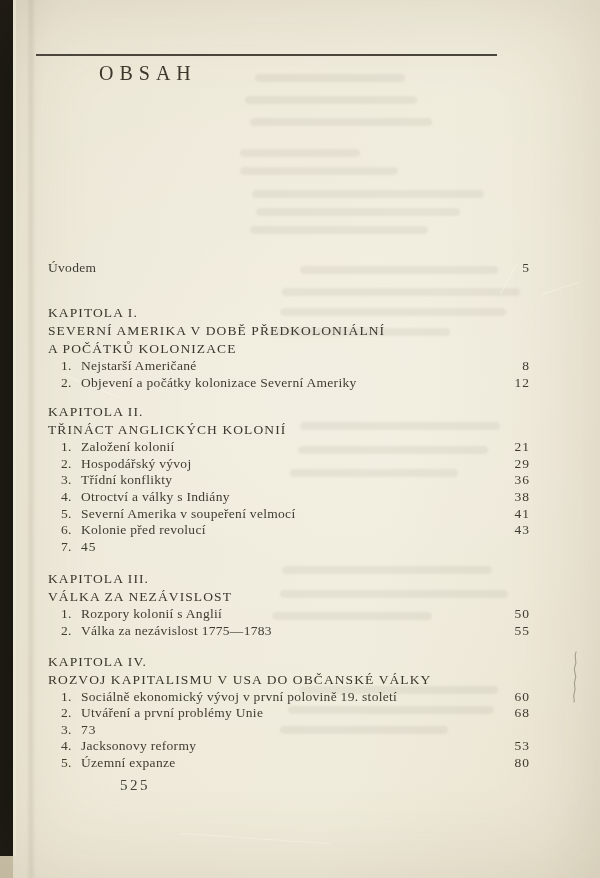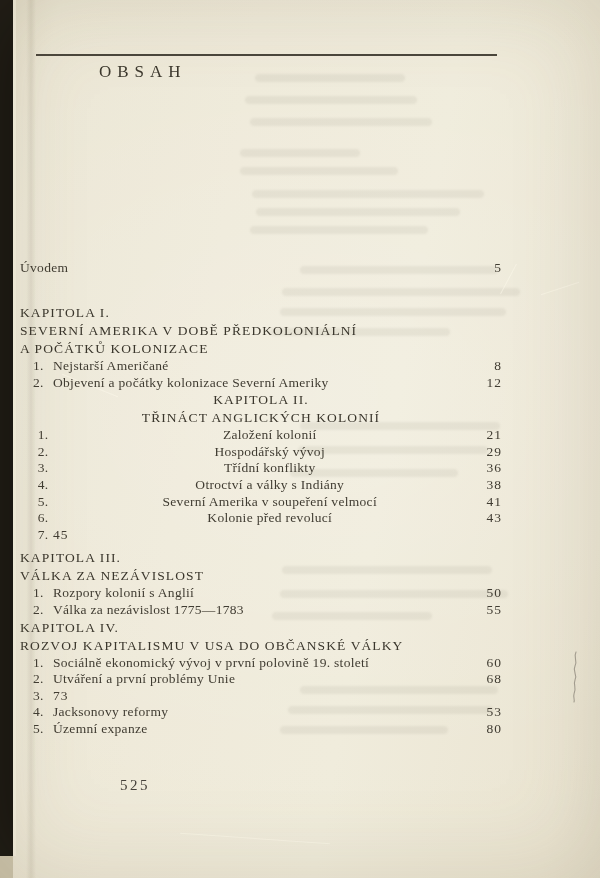--- a/index.html
+++ b/index.html
@@ -18,29 +18,29 @@
   .spine { position:absolute; left:0; top:0; width:13px; height:856px; background:#14120e; }
   .spine-b { position:absolute; left:0; top:856px; width:13px; height:22px; background:#cdc5ad; }
   .spine-edge { position:absolute; left:13px; top:0; width:3px; height:856px; background:#f6f1e1; opacity:.75; }
   .fold { position:absolute; left:26px; top:0; width:10px; height:878px;
     background:linear-gradient(90deg, rgba(0,0,0,0) 0%, rgba(90,80,55,0.10) 50%, rgba(0,0,0,0) 100%); }
 
   .rule { position:absolute; left:36px; top:54px; width:461px; height:2px; background:#4a463c; }
 
   .obsah {
     position:absolute; left:99px; top:62px;
-    font-size:17px; letter-spacing:6px; color:#3c382e;
+    font-size:20px; letter-spacing:6px; color:#3c382e;
   }
 
-  .toc { position:absolute; left:20px; top:259px; width:482px; font-size:13.5px; }
+  .toc { position:absolute; left:48px; top:259px; width:482px; font-size:13.5px; }
   .row { display:flex; justify-content:space-between; line-height:17px; letter-spacing:.3px; }
   .chapter-block:nth-child(1) { margin-top:28px; }
-  .chapter-block:nth-child(2) { margin-top:0;text-align:center;  }
-  .chapter-block:nth-child(3) { margin-top:6px; }
-  .chapter-block:nth-child(4) { margin-top:0; }
+  .chapter-block:nth-child(2) { margin-top:12px;  }
+  .chapter-block:nth-child(3) { margin-top:15px; }
+  .chapter-block:nth-child(4) { margin-top:13px; }
   .heading-line { line-height:18px; letter-spacing:1.1px; color:#3a362c; }
   .item { display:flex; line-height:16.6px; padding-left:13px; letter-spacing:.3px; }
   .item .num { flex:none; width:20px; }
   .item .t   { flex:1; }
   .pg { flex:none; letter-spacing:1px; }
 
   .folio { position:absolute; left:120px; top:777px; font-size:15px; letter-spacing:2.5px; color:#45413а; color:#45413a; }
 
   .ghost { position:absolute; height:8px; background:#6e6a5a; opacity:.085;
            filter:blur(1.3px); border-radius:4px; pointer-events:none; }

